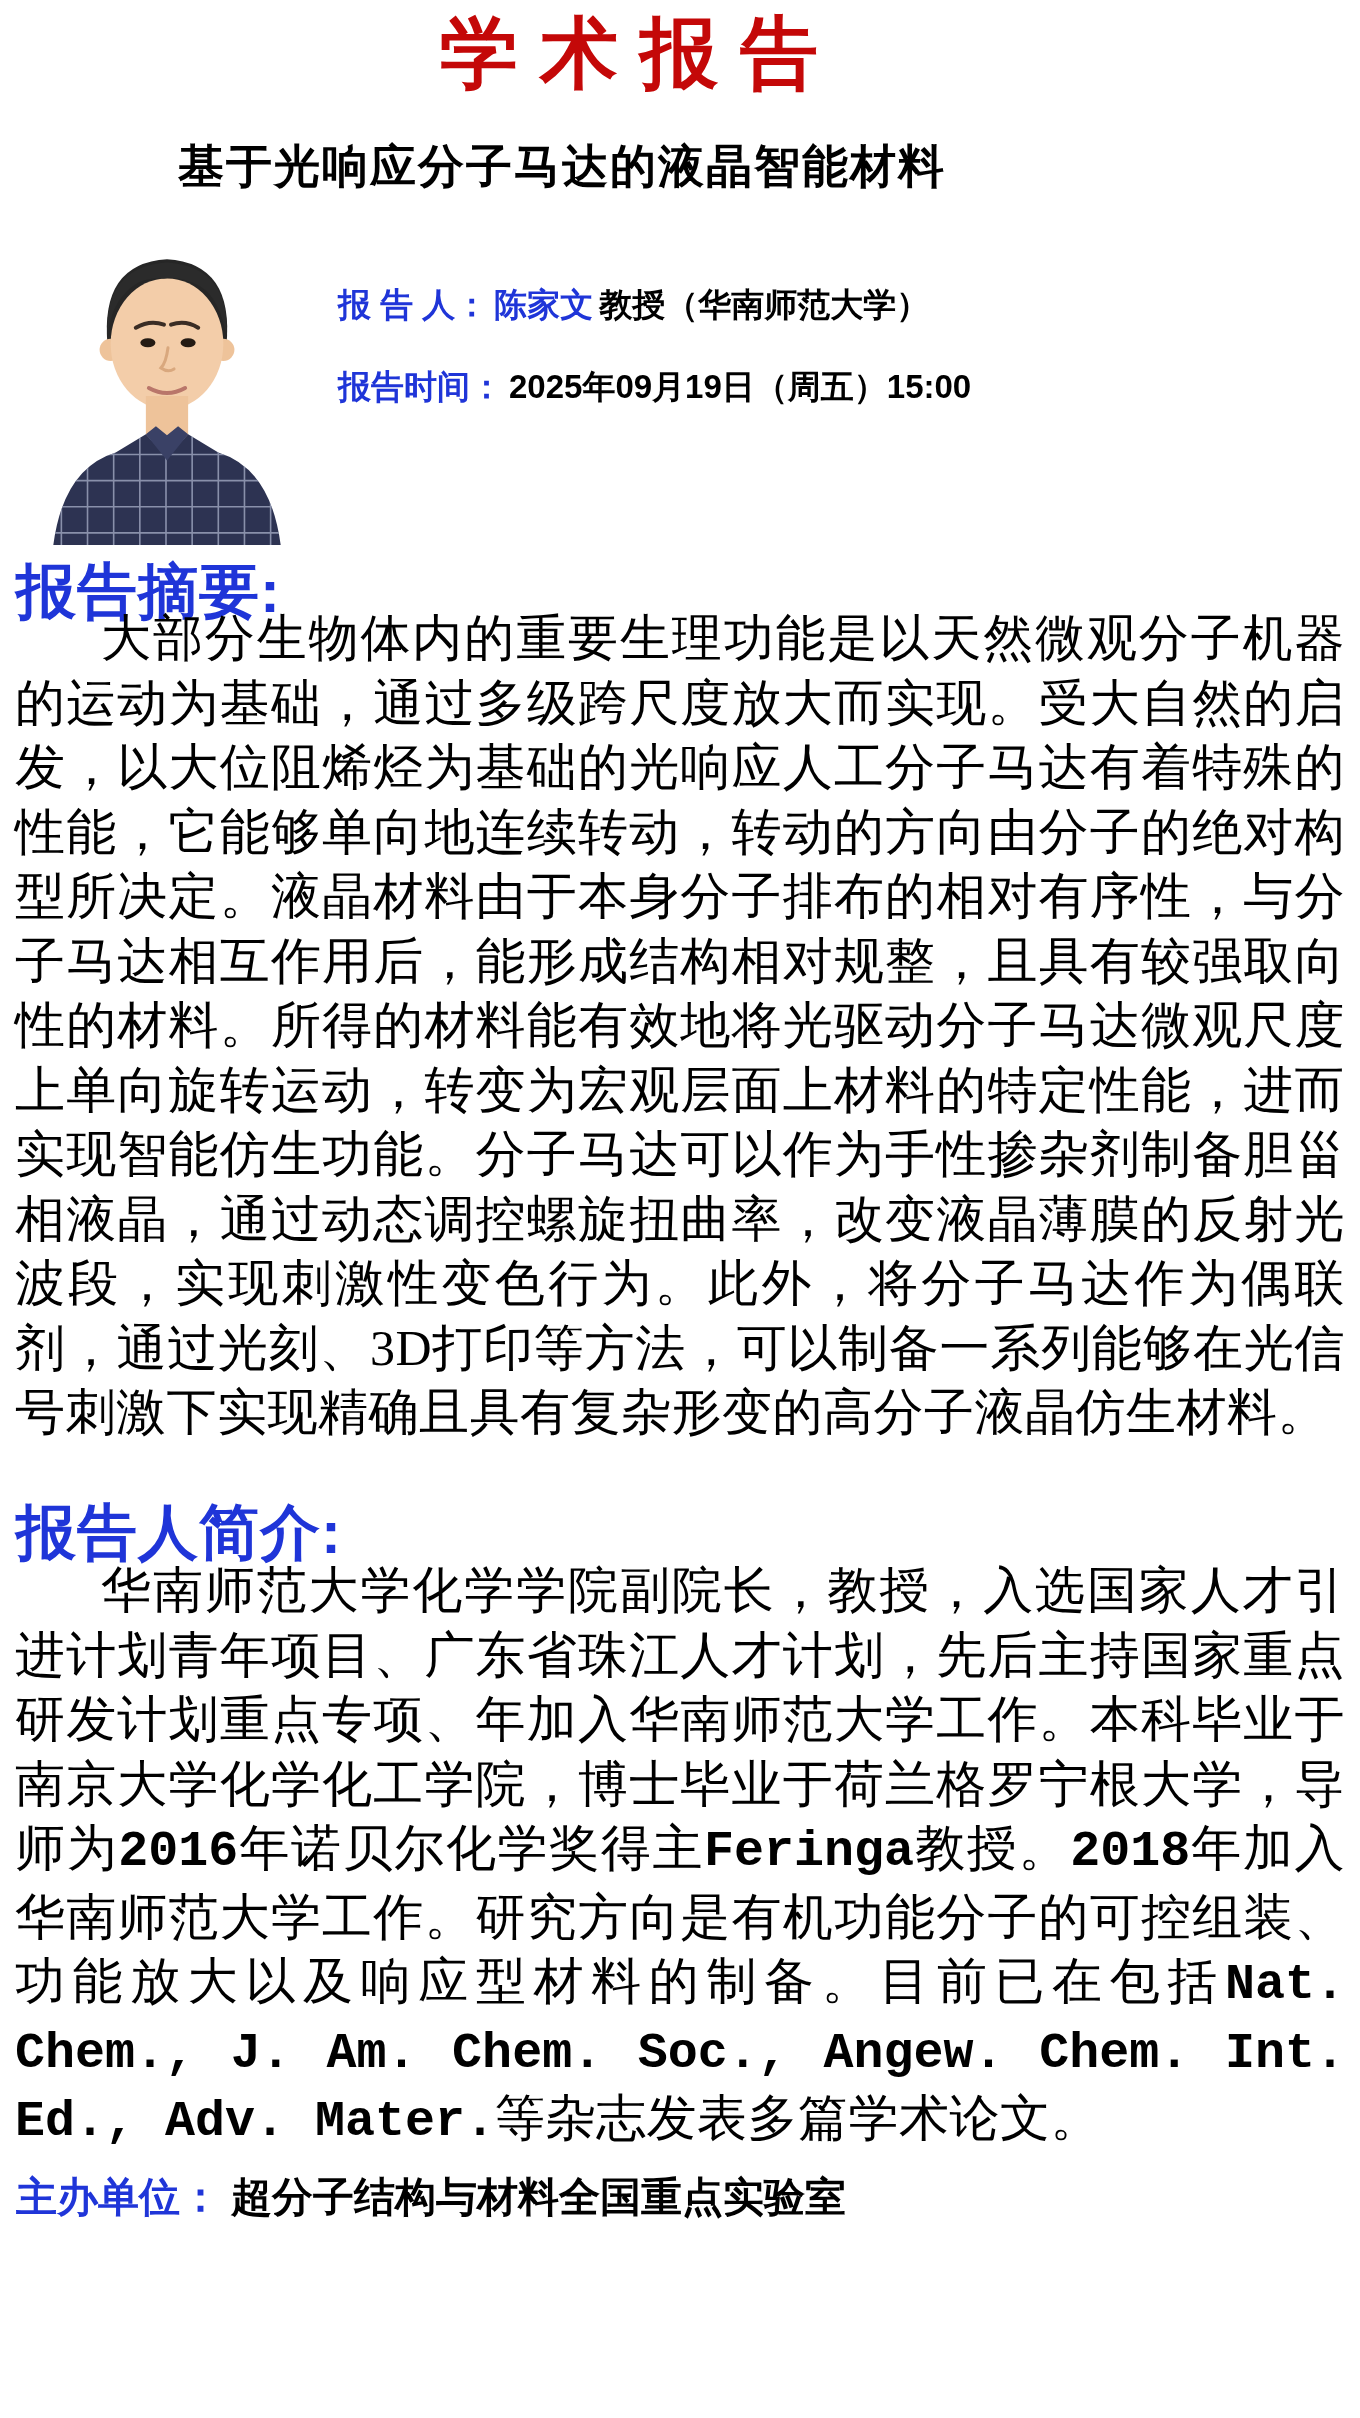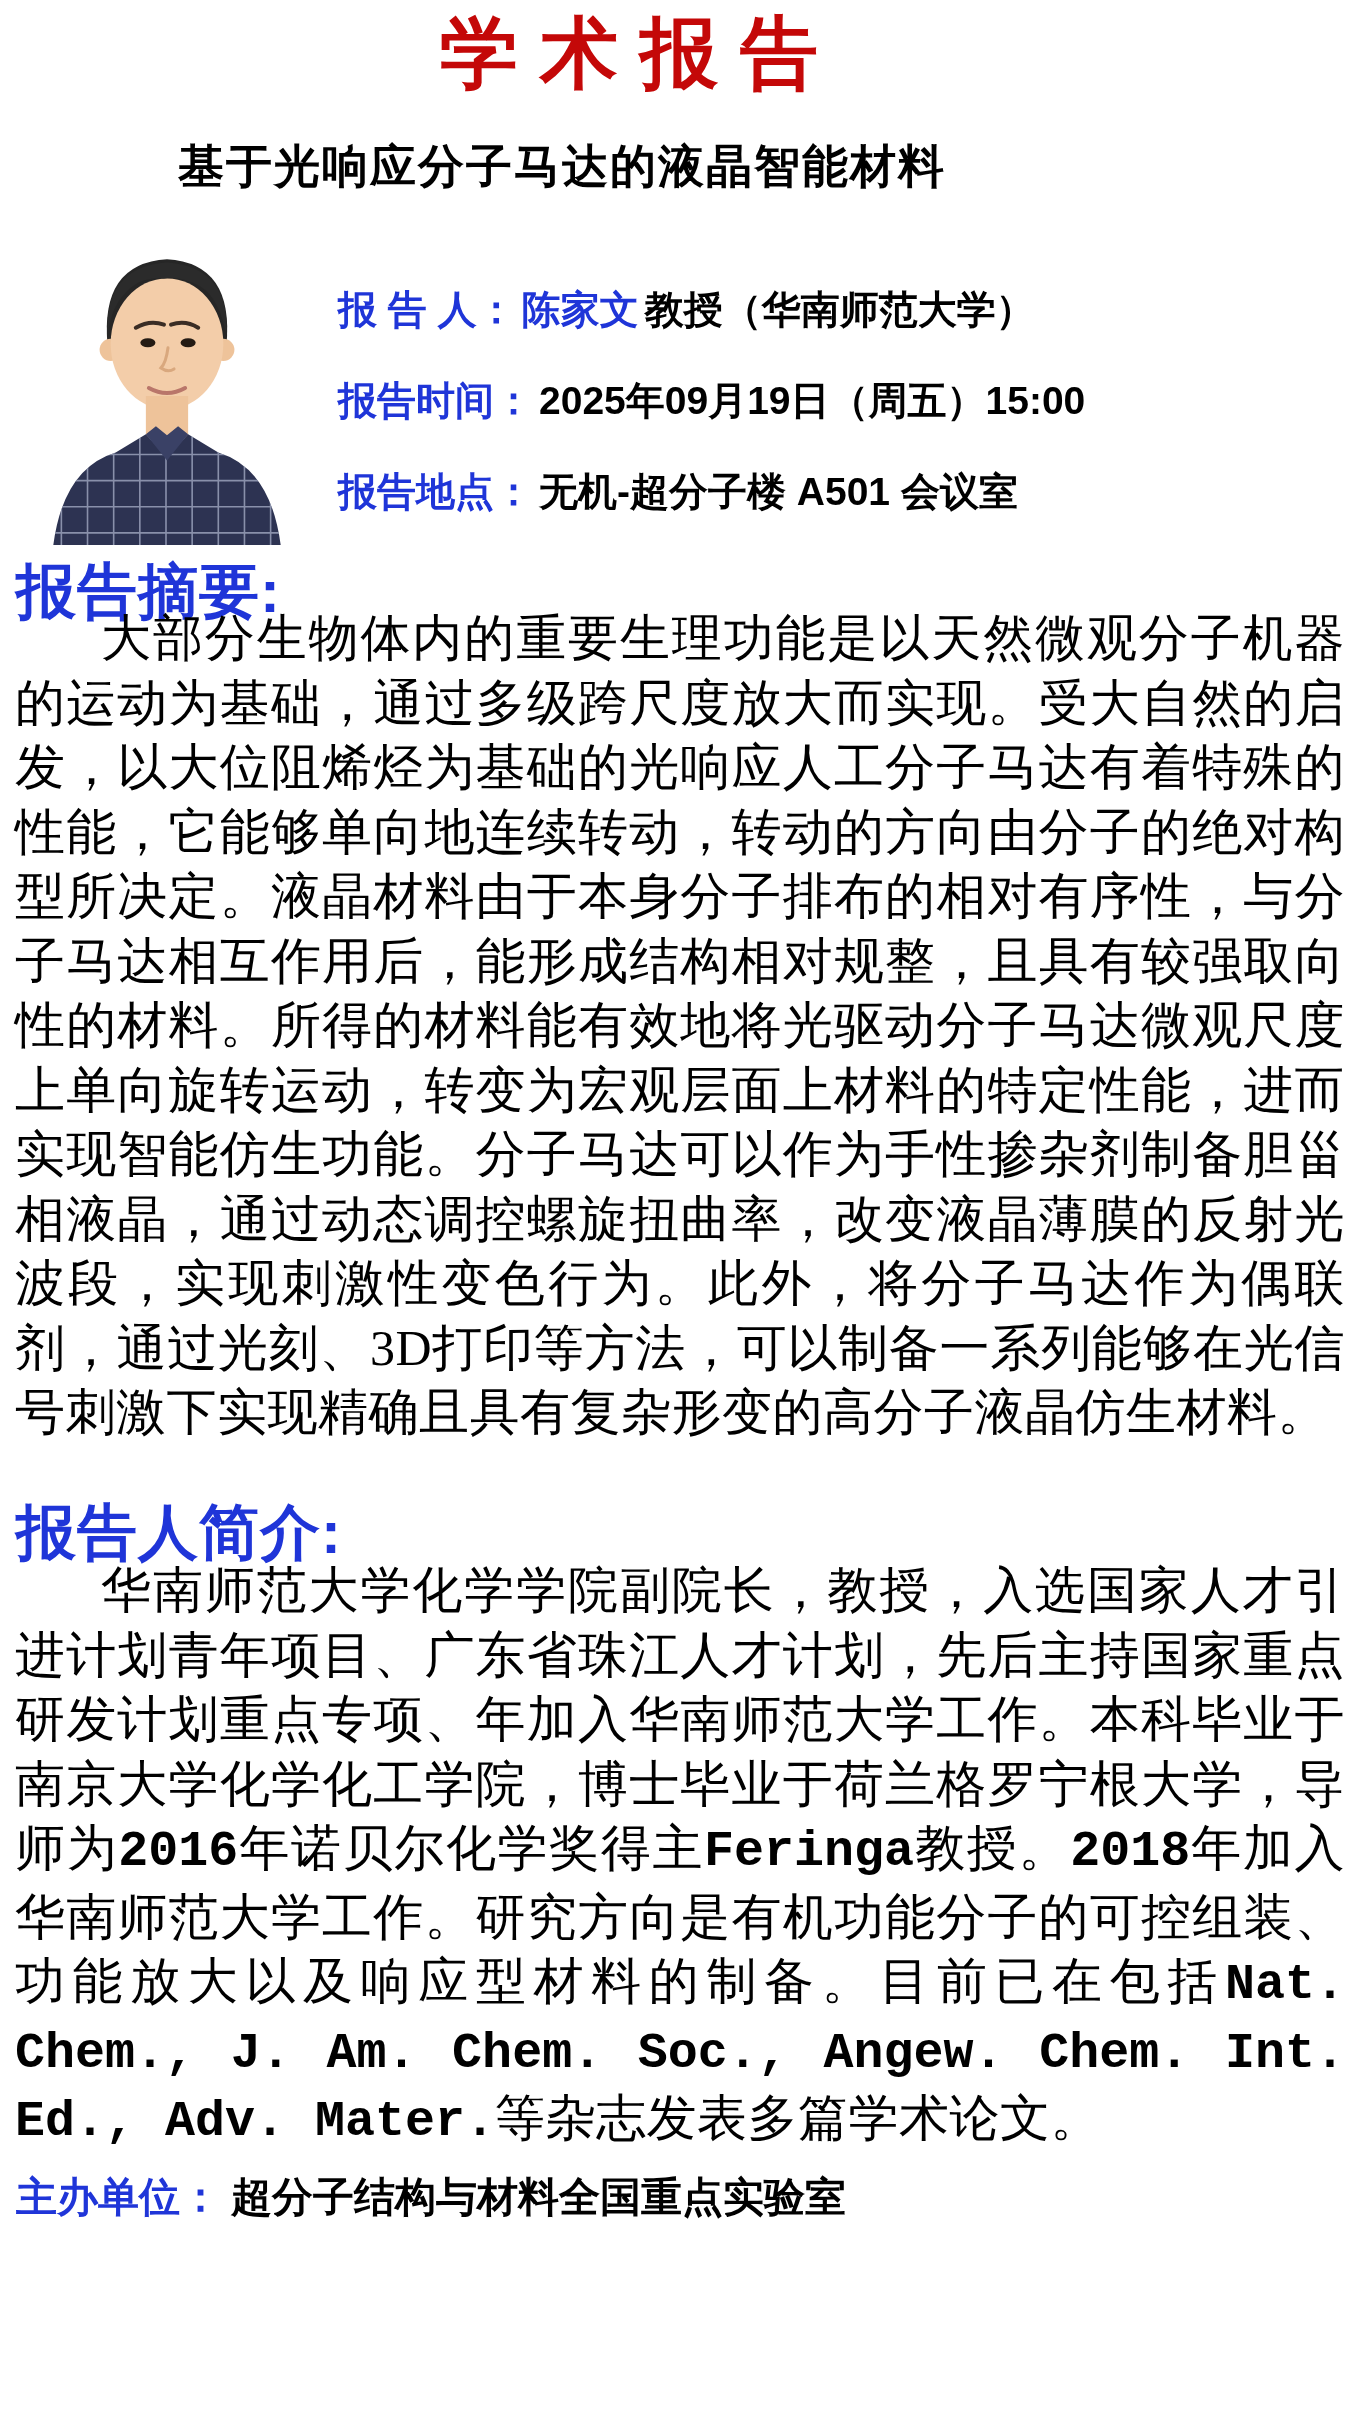--- a/index.html
+++ b/index.html
@@ -44,21 +44,21 @@
     width: 258px; height: 332px;
   }
   .photo svg { display: block; width: 100%; height: 100%; }
 
   .info {
     position: absolute;
     left: 338px; top: 283px;
     display: flex;
     flex-direction: column;
     row-gap: 37px;
-    font-size: 39px;
+    font-size: 33px;
     font-weight: 700;
     white-space: nowrap;
   }
   .info .label { color: var(--blue, #1F35D8); }
   .info .name  { color: var(--blue, #1F35D8); margin-left: 6px; }
   .info .val   { color: #000; margin-left: 6px; }
 
   .sec-head {
     position: absolute;
     left: 16px;
@@ -154,23 +154,20 @@
     </svg>
   </div>
 
   <div class="info">
     <div>
       <span class="label">报 告 人：</span><span class="name">陈家文</span><span class="val">教授（华南师范大学）</span>
     </div>
     <div>
       <span class="label">报告时间：</span><span class="val">2025年09月19日（周五）15:00</span>
     </div>
-    <div>
-      <span class="label">报告地点：</span><span class="val">无机-超分子楼 A501 会议室</span>
-    </div>
   </div>
 
   <div class="sec-head abstract-head">报告摘要:</div>
   <p class="flow abstract-body">大部分生物体内的重要生理功能是以天然微观分子机器的运动为基础，通过多级跨尺度放大而实现。受大自然的启发，以大位阻烯烃为基础的光响应人工分子马达有着特殊的性能，它能够单向地连续转动，转动的方向由分子的绝对构型所决定。液晶材料由于本身分子排布的相对有序性，与分子马达相互作用后，能形成结构相对规整，且具有较强取向性的材料。所得的材料能有效地将光驱动分子马达微观尺度上单向旋转运动，转变为宏观层面上材料的特定性能，进而实现智能仿生功能。分子马达可以作为手性掺杂剂制备胆甾相液晶，通过动态调控螺旋扭曲率，改变液晶薄膜的反射光波段，实现刺激性变色行为。此外，将分子马达作为偶联剂，通过光刻、3D打印等方法，可以制备一系列能够在光信号刺激下实现精确且具有复杂形变的高分子液晶仿生材料。</p>
 
   <div class="sec-head bio-head">报告人简介:</div>
   <p class="flow bio-body" id="bio-body"><span>华南师范大学化学学院副院长，教授，入选国家人才引进计划青年项目、广东省珠江人才计划，先后主持国家重点研发计划重点专项、年加入华南师范大学工作。本科毕业于南京大学化学化工学院，博士毕业于荷兰格罗宁根大学，导师为</span><b>2016</b><span>年诺贝尔化学奖得主</span><b>Feringa</b><span>教授。</span><b>2018</b><span>年加入华南师范大学工作。研究方向是有机功能分子的可控组装、功能放大以及响应型材料的制备。目前已在包括</span><b>Nat. Chem., J. Am. Chem. Soc., Angew. Chem. Int. Ed., Adv. Mater.</b><span>等杂志发表多篇学术论文。</span></p>
 
   <div class="footer">
     <div>

